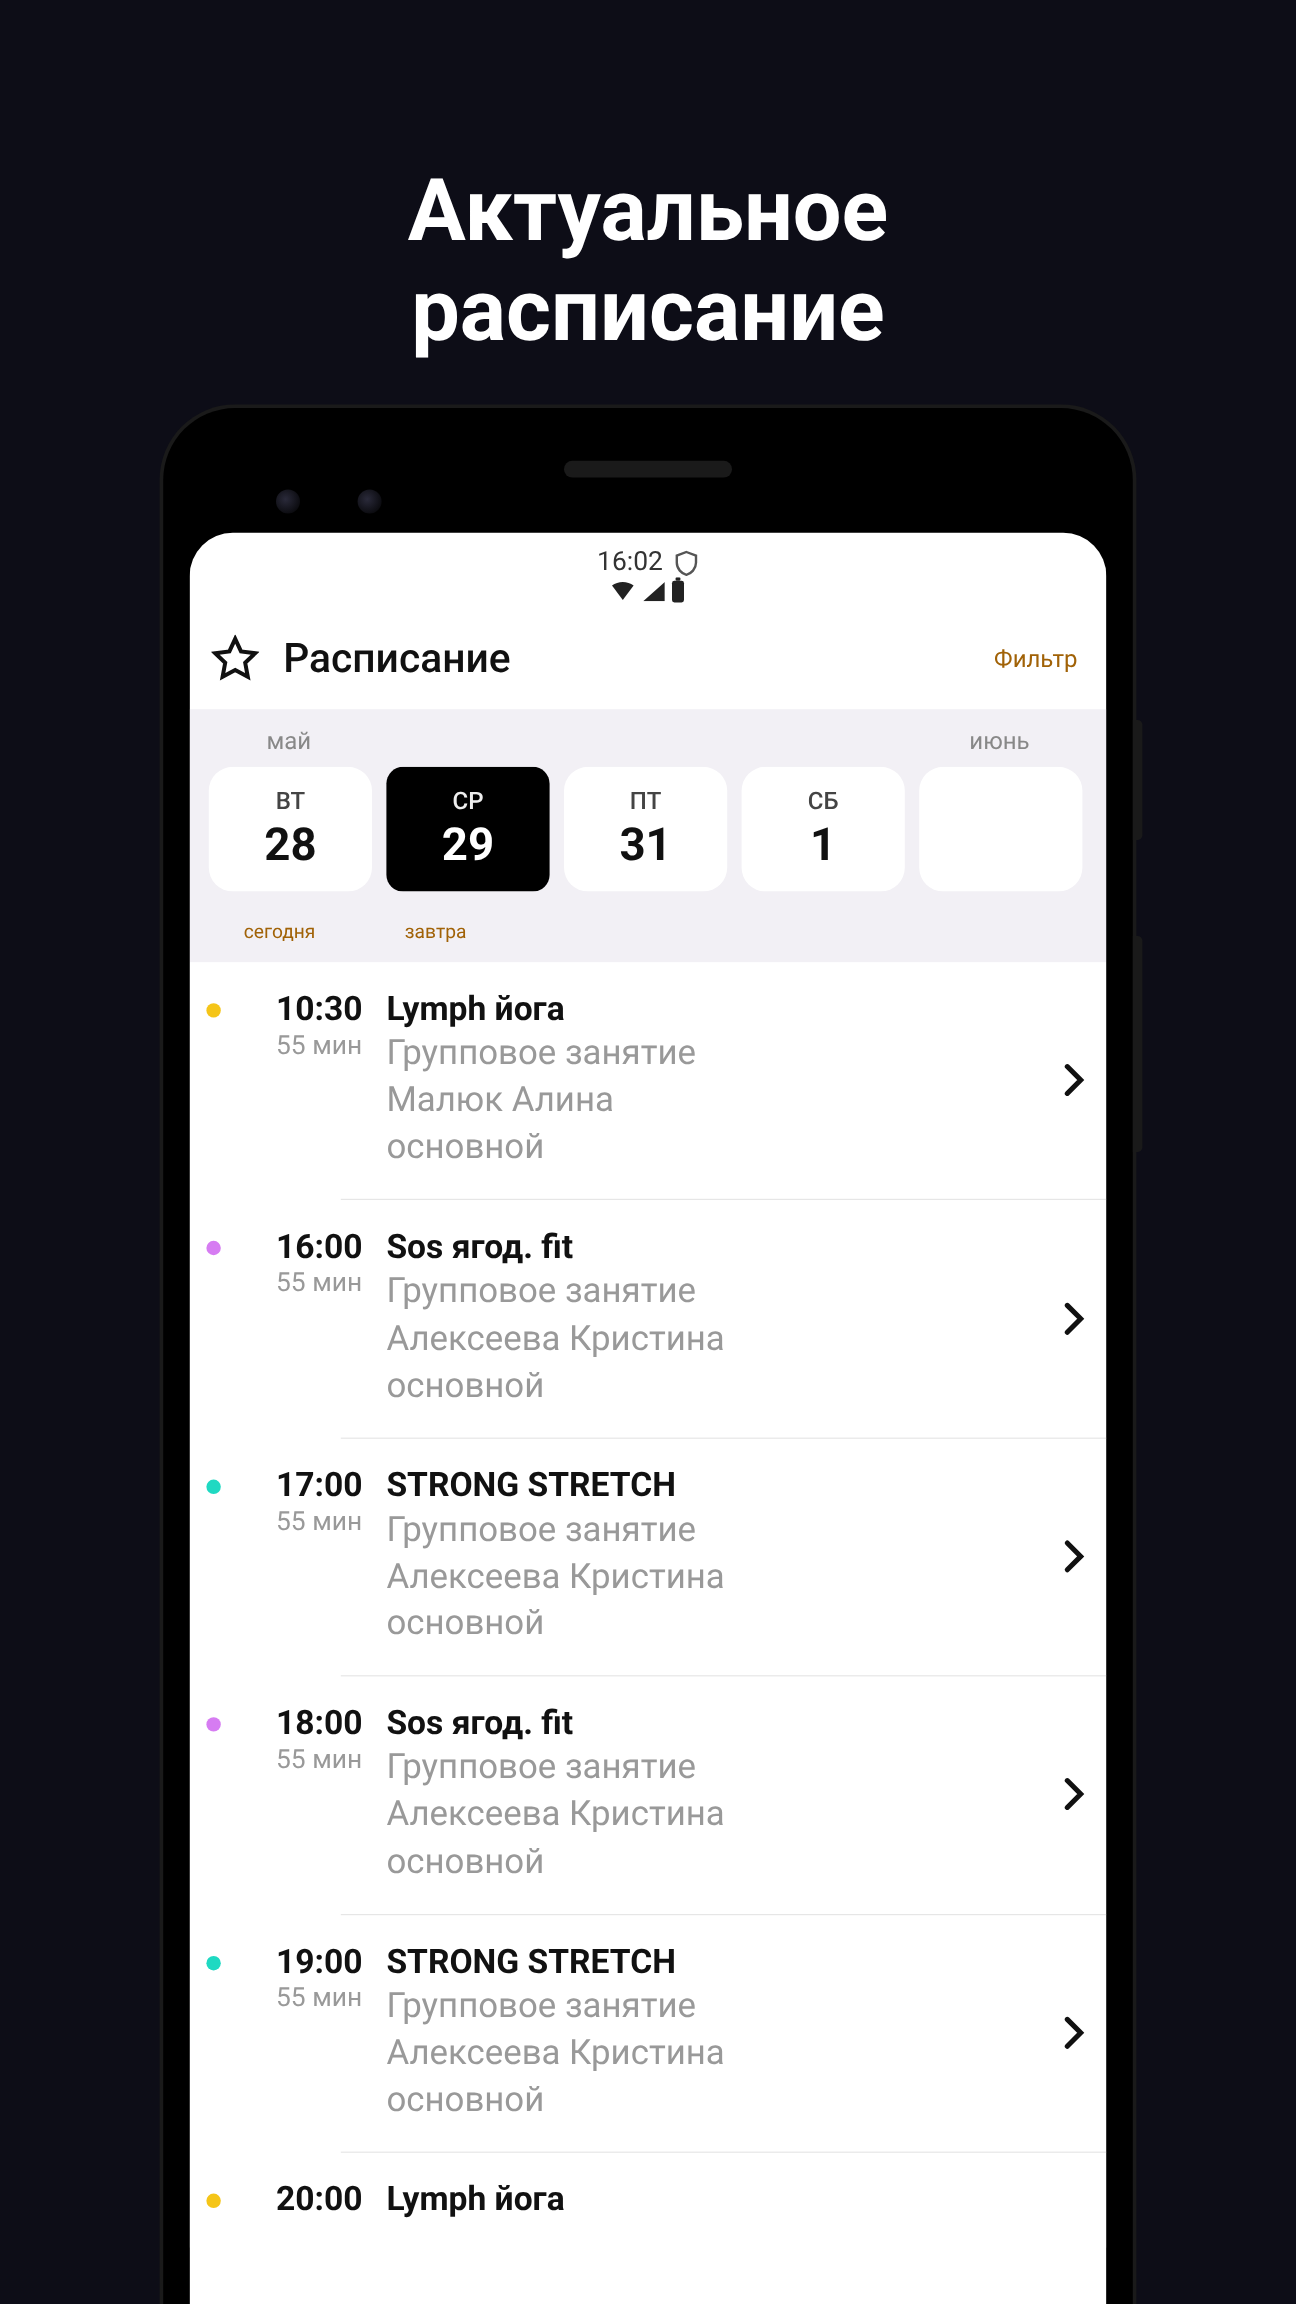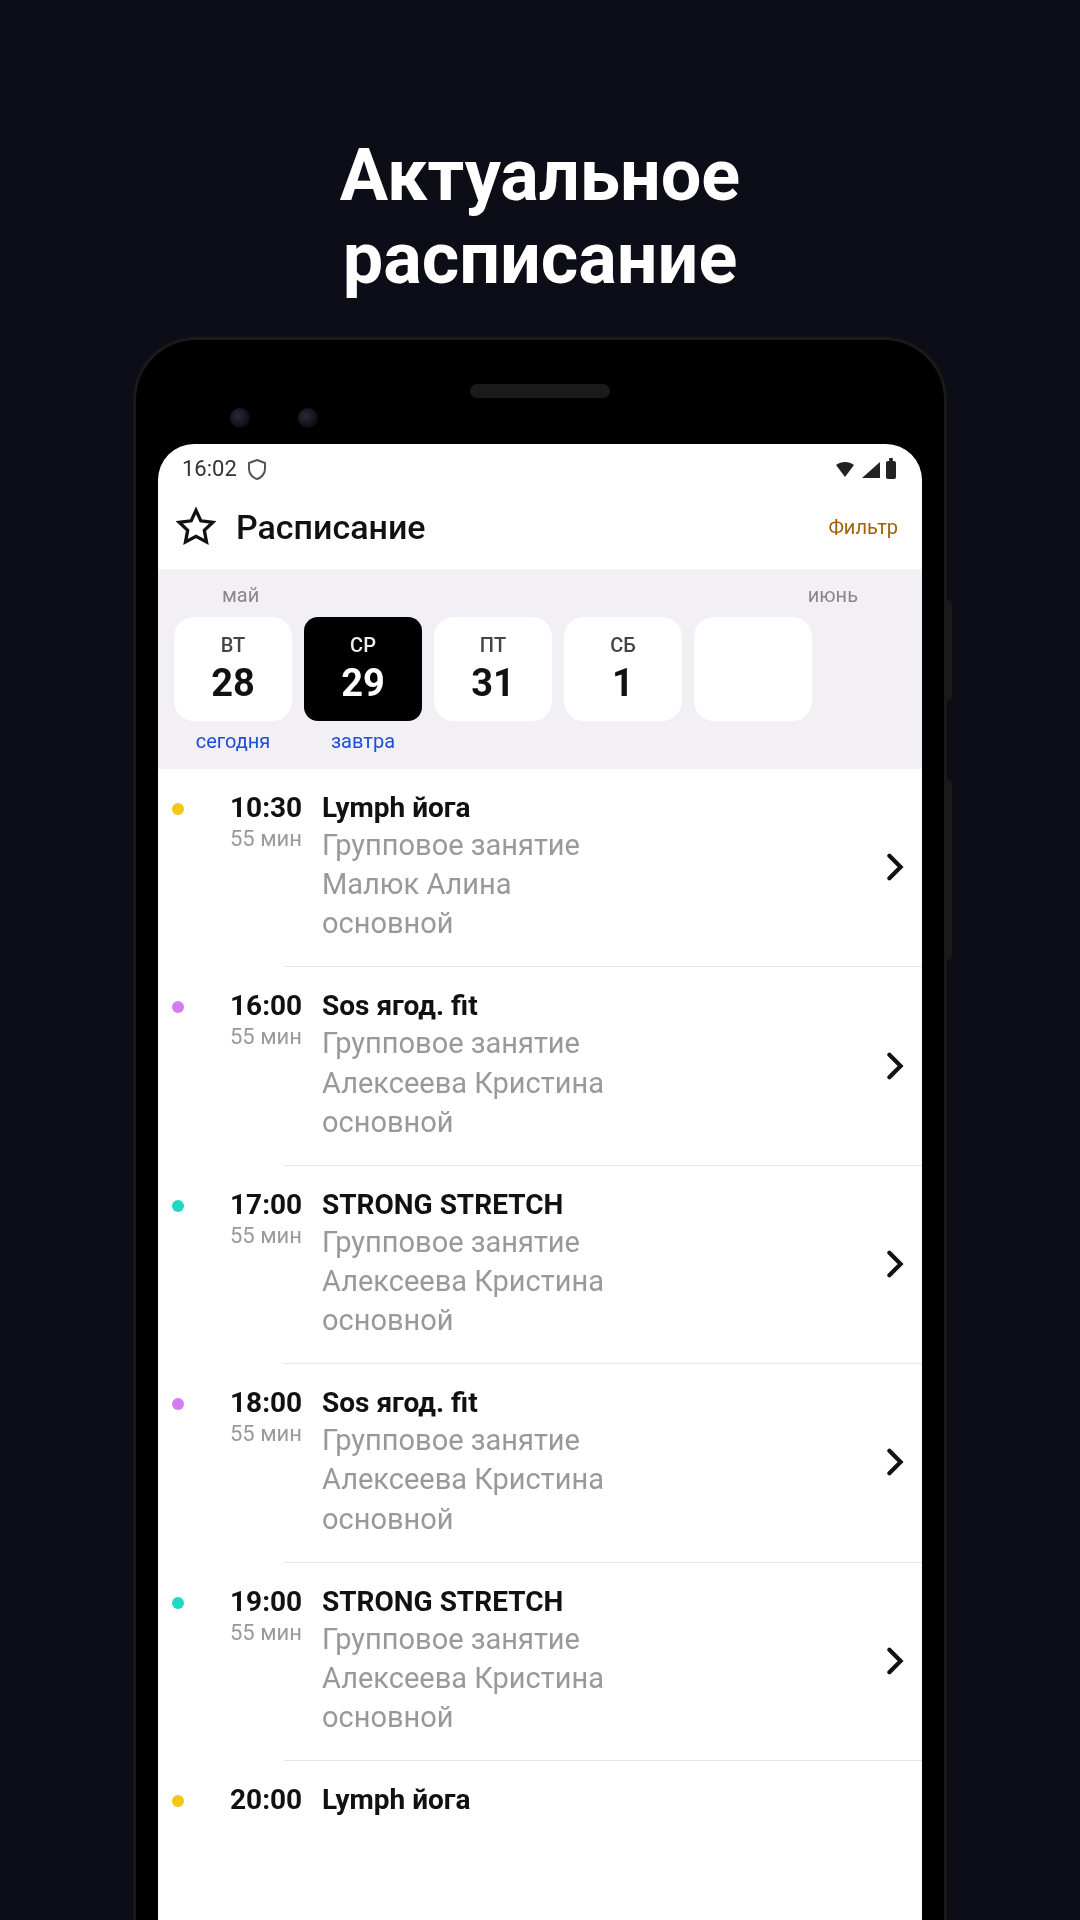--- a/index.html
+++ b/index.html
@@ -69,25 +69,25 @@
   .camera.c2 { left: 140px; }
   .screen {
     background: #fff;
     margin-top: 82px;
     border-radius: 36px 36px 0 0;
     overflow: hidden;
     height: 1476px;
   }
   .status-bar {
     display: flex;
-    justify-content: space-between;
     align-items: center;
     padding: 12px 24px 8px 24px;
     font-size: 22px;
     color: #333;
+    flex-direction: column;
   }
   .status-left { display: flex; align-items: center; gap: 10px; }
   .status-right { display: flex; align-items: center; gap: 4px; }
   .app-bar {
     display: flex;
     align-items: center;
     padding: 18px 24px 22px 18px;
   }
   .star-icon { margin-right: 20px; }
   .app-title { font-size: 34px; font-weight: 500; color: #111; flex: 1; }
@@ -107,21 +107,21 @@
   .day-tiles {
     display: flex;
     gap: 12px;
     margin-top: 10px;
     overflow: hidden;
     padding-left: 4px;
   }
   .day-tile {
     background: #fff;
     border-radius: 20px;
-    width: 118px;
+    width: 136px;
     height: 104px;
     flex-shrink: 0;
     display: flex;
     flex-direction: column;
     align-items: center;
     justify-content: center;
     gap: 4px;
   }
   .day-tile.selected { background: #000; border-radius: 14px; }
   .day-tile.selected .dow { color: #eee; }
@@ -130,23 +130,24 @@
   .dnum { font-size: 38px; font-weight: 700; color: #111; }
   .day-labels {
     display: flex;
     gap: 12px;
     margin-top: 8px;
     padding-left: 4px;
   }
   .day-label {
     width: 118px;
     text-align: center;
-    font-size: 20px;
-    color: #1d4ed8;
+    font-size: 16px;
+    color: #a16207;
     flex-shrink: 0;
+    margin-top: 16px;
   }
   .event-list { background: #fff; }
   .event {
     display: flex;
     padding: 22px 18px 24px 14px;
     position: relative;
   }
   .event-divider {
     position: absolute;
     bottom: 0;

